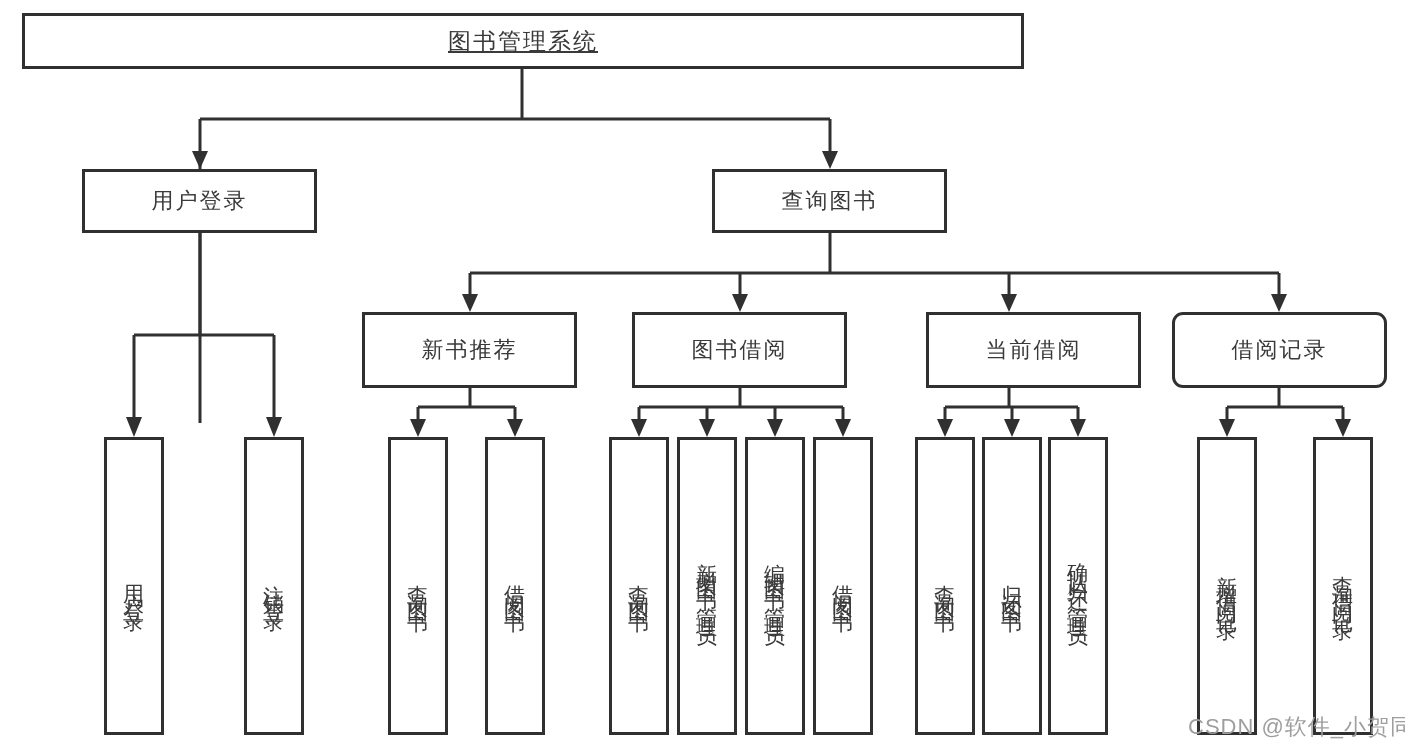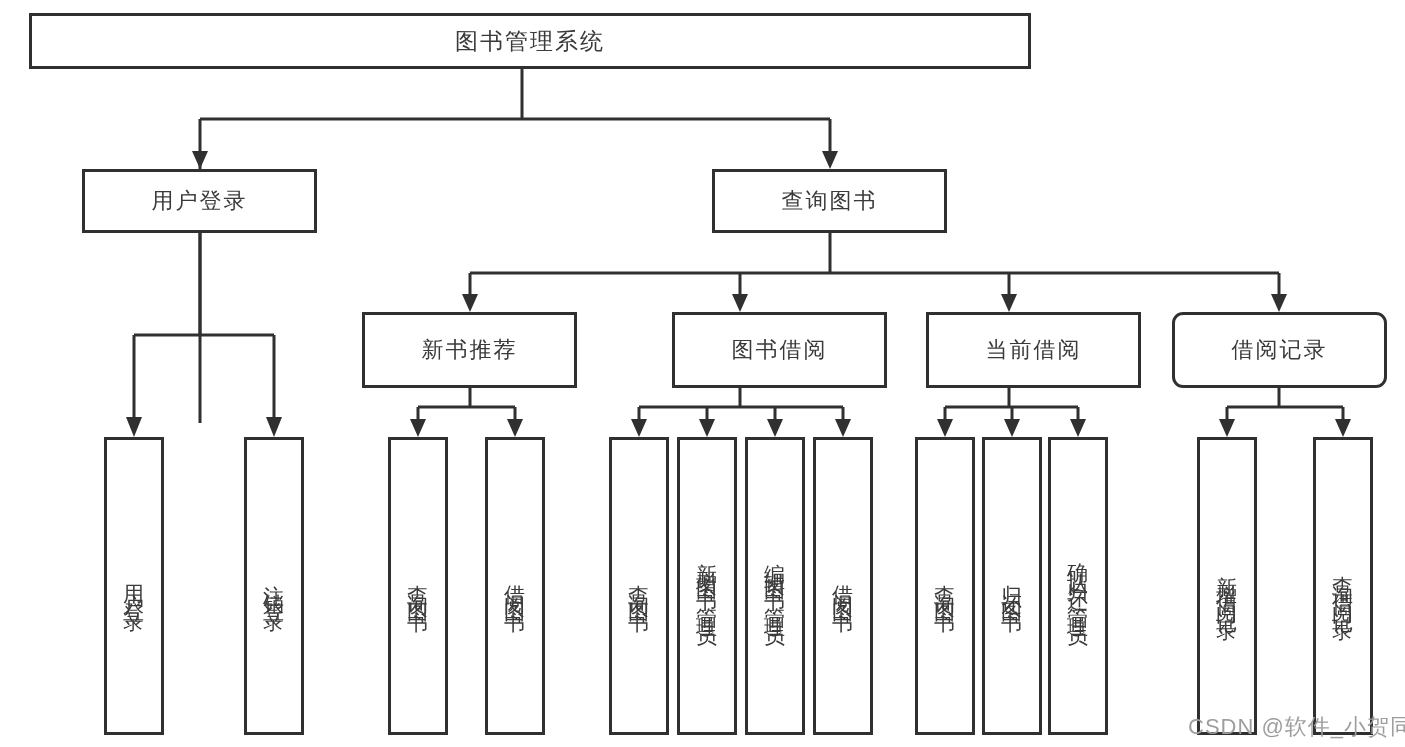--- a/index.html
+++ b/index.html
@@ -23,21 +23,21 @@
   .wires path.heads{fill:var(--line);stroke:none;}
   .box{
     position:absolute;
     border:3px solid var(--line);
     background:#fff;
     color:var(--text);
     display:flex;align-items:center;justify-content:center;
     text-align:center;
   }
   .h-label{font-size:23px;letter-spacing:2px;white-space:nowrap;}
-  .root-box{left:29px;top:13px;width:1002px;height:56px;}
+  .root-box{left:22px;top:13px;width:1002px;height:56px;text-decoration:underline;}
   .lvl1-box{height:64px;width:235px;top:169px;font-size:22px;}
   .lvl2-box{height:76px;width:215px;top:312px;font-size:22px;}
   .leaf-box{
     top:437px;height:298px;width:60px;
     writing-mode:vertical-rl;
     font-size:21px;
     line-height:1.1;
     letter-spacing:9px;
   }
   .watermark{
@@ -91,21 +91,21 @@
       <path class="heads" d="M1219,419 L1235,419 L1227,437 Z M1335,419 L1351,419 L1343,437 Z"></path>
     </g>
   </svg>
 
   <div class="box root-box h-label">图书管理系统</div>
 
   <div class="box lvl1-box h-label" style="left:82px;">用户登录</div>
   <div class="box lvl1-box h-label" style="left:712px;">查询图书</div>
 
   <div class="box lvl2-box h-label" style="left:362px;">新书推荐</div>
-  <div class="box lvl2-box h-label" style="left:632px;margin-left:40px;">图书借阅</div>
+  <div class="box lvl2-box h-label" style="left:632px;">图书借阅</div>
   <div class="box lvl2-box h-label" style="left:902px;margin-left:24px;">当前借阅</div>
   <div class="box lvl2-box h-label" style="left:1172px;border-radius:11px;">借阅记录</div>
 
   <div class="box leaf-box" style="left:104px;">用户登录</div>
   <div class="box leaf-box" style="left:244px;">注销登录</div>
 
   <div class="box leaf-box" style="left:388px;">查询图书</div>
   <div class="box leaf-box" style="left:485px;">借阅图书</div>
 
   <div class="box leaf-box" style="left:609px;">查询图书</div>

